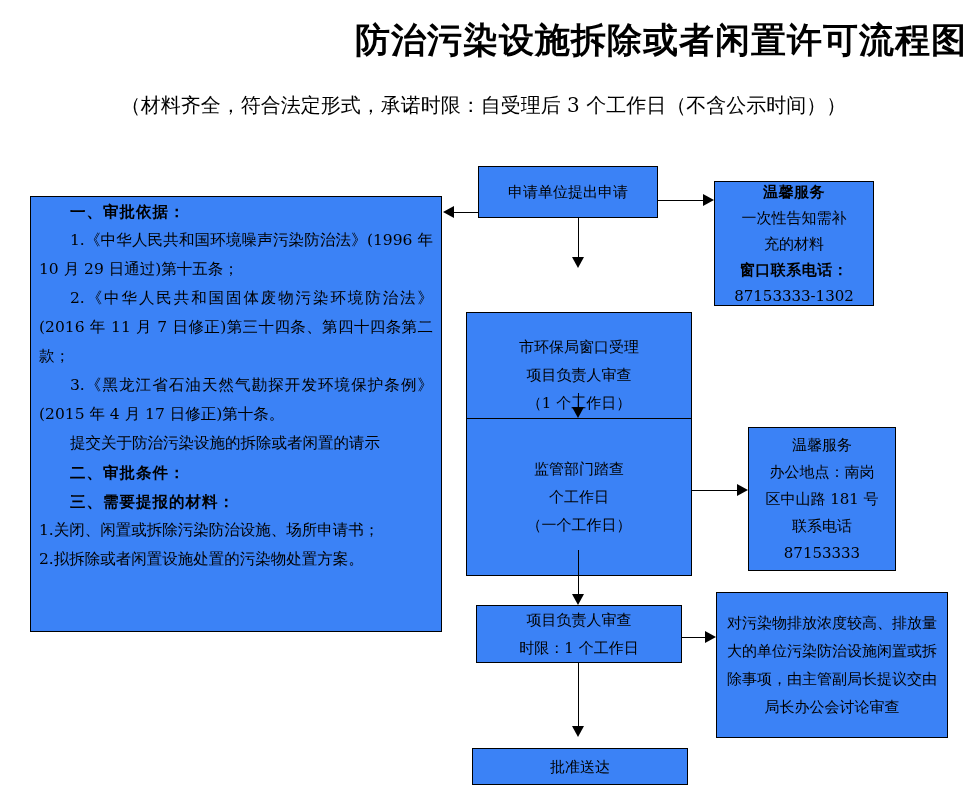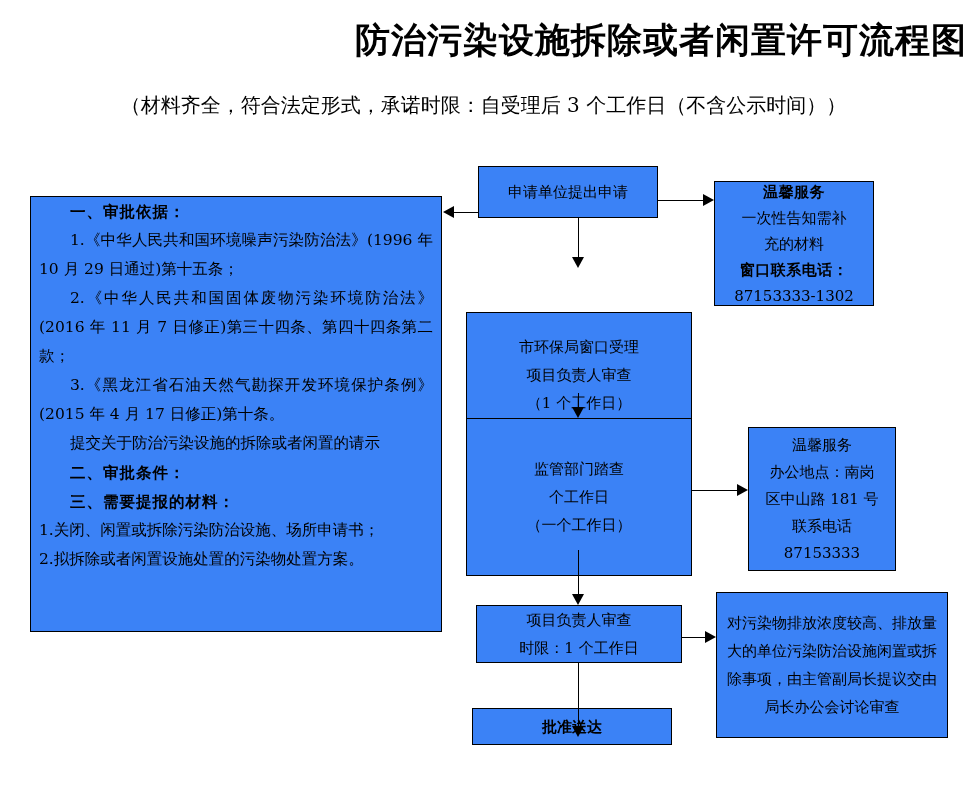--- a/index.html
+++ b/index.html
@@ -74,21 +74,21 @@
     margin: 0;
   }
   #info-panel .p.ind { text-indent: 2em; }
   #info-panel .p.hd { font-weight: bold; text-indent: 2em; letter-spacing: 1px; }
 
   
   #box-apply   { left: 478px; top: 166px; width: 180px; height: 52px; }
   #box-accept  { left: 466px; top: 268px; width: 226px; height: 125px; margin-top: 44px; }
   #box-survey  { left: 466px; top: 418px; width: 226px; height: 158px; }
   #box-leader  { left: 476px; top: 605px; width: 206px; height: 58px; }
-  #box-final   { left: 472px; top: 708px; width: 200px; height: 37px; font-weight: bold; }
+  #box-final   { left: 472px; top: 748px; width: 216px; height: 37px; }
 
   #box-service1 { left: 714px; top: 181px; width: 160px; height: 125px; padding: 4px 6px; }
   #box-service1 .ln { line-height: 26px; }
   #box-service1 .b { font-weight: bold; letter-spacing: 0.5px; }
 
   #box-service2 { left: 748px; top: 427px; width: 148px; height: 144px; padding: 4px 4px; }
   #box-service2 .ln { line-height: 27px; }
 
   #box-note {
     left: 716px; top: 592px; width: 232px; height: 146px;

